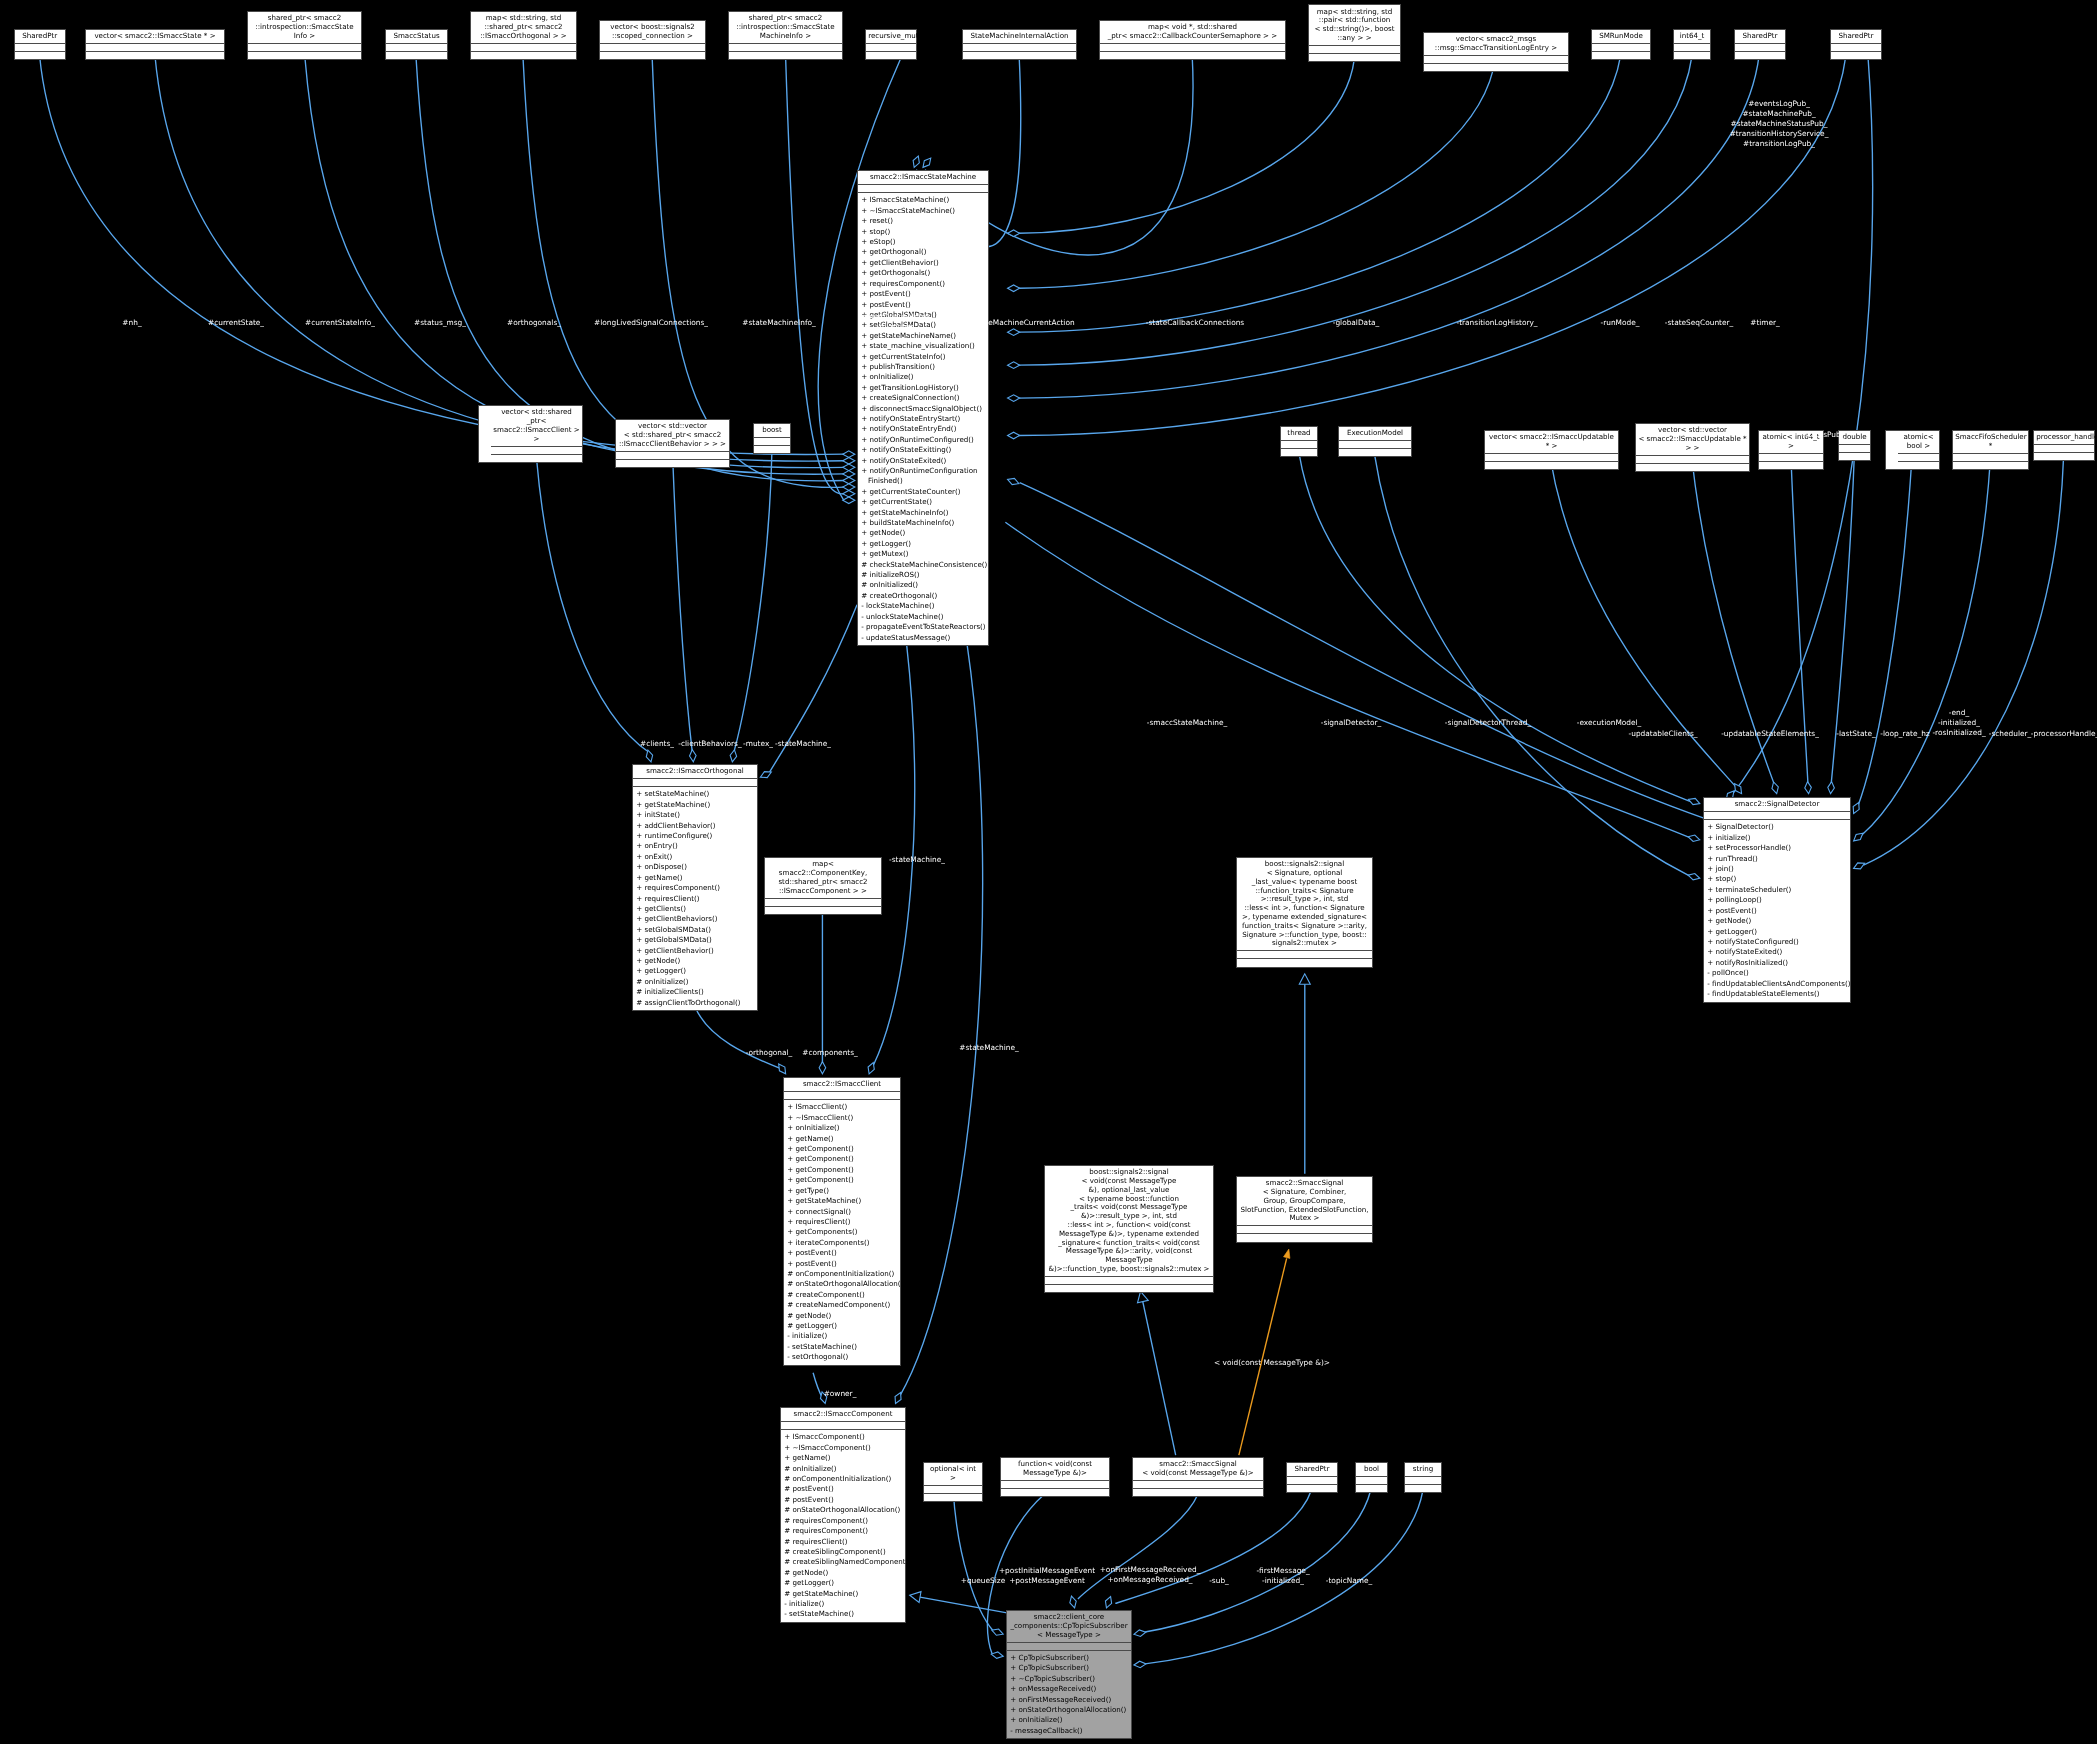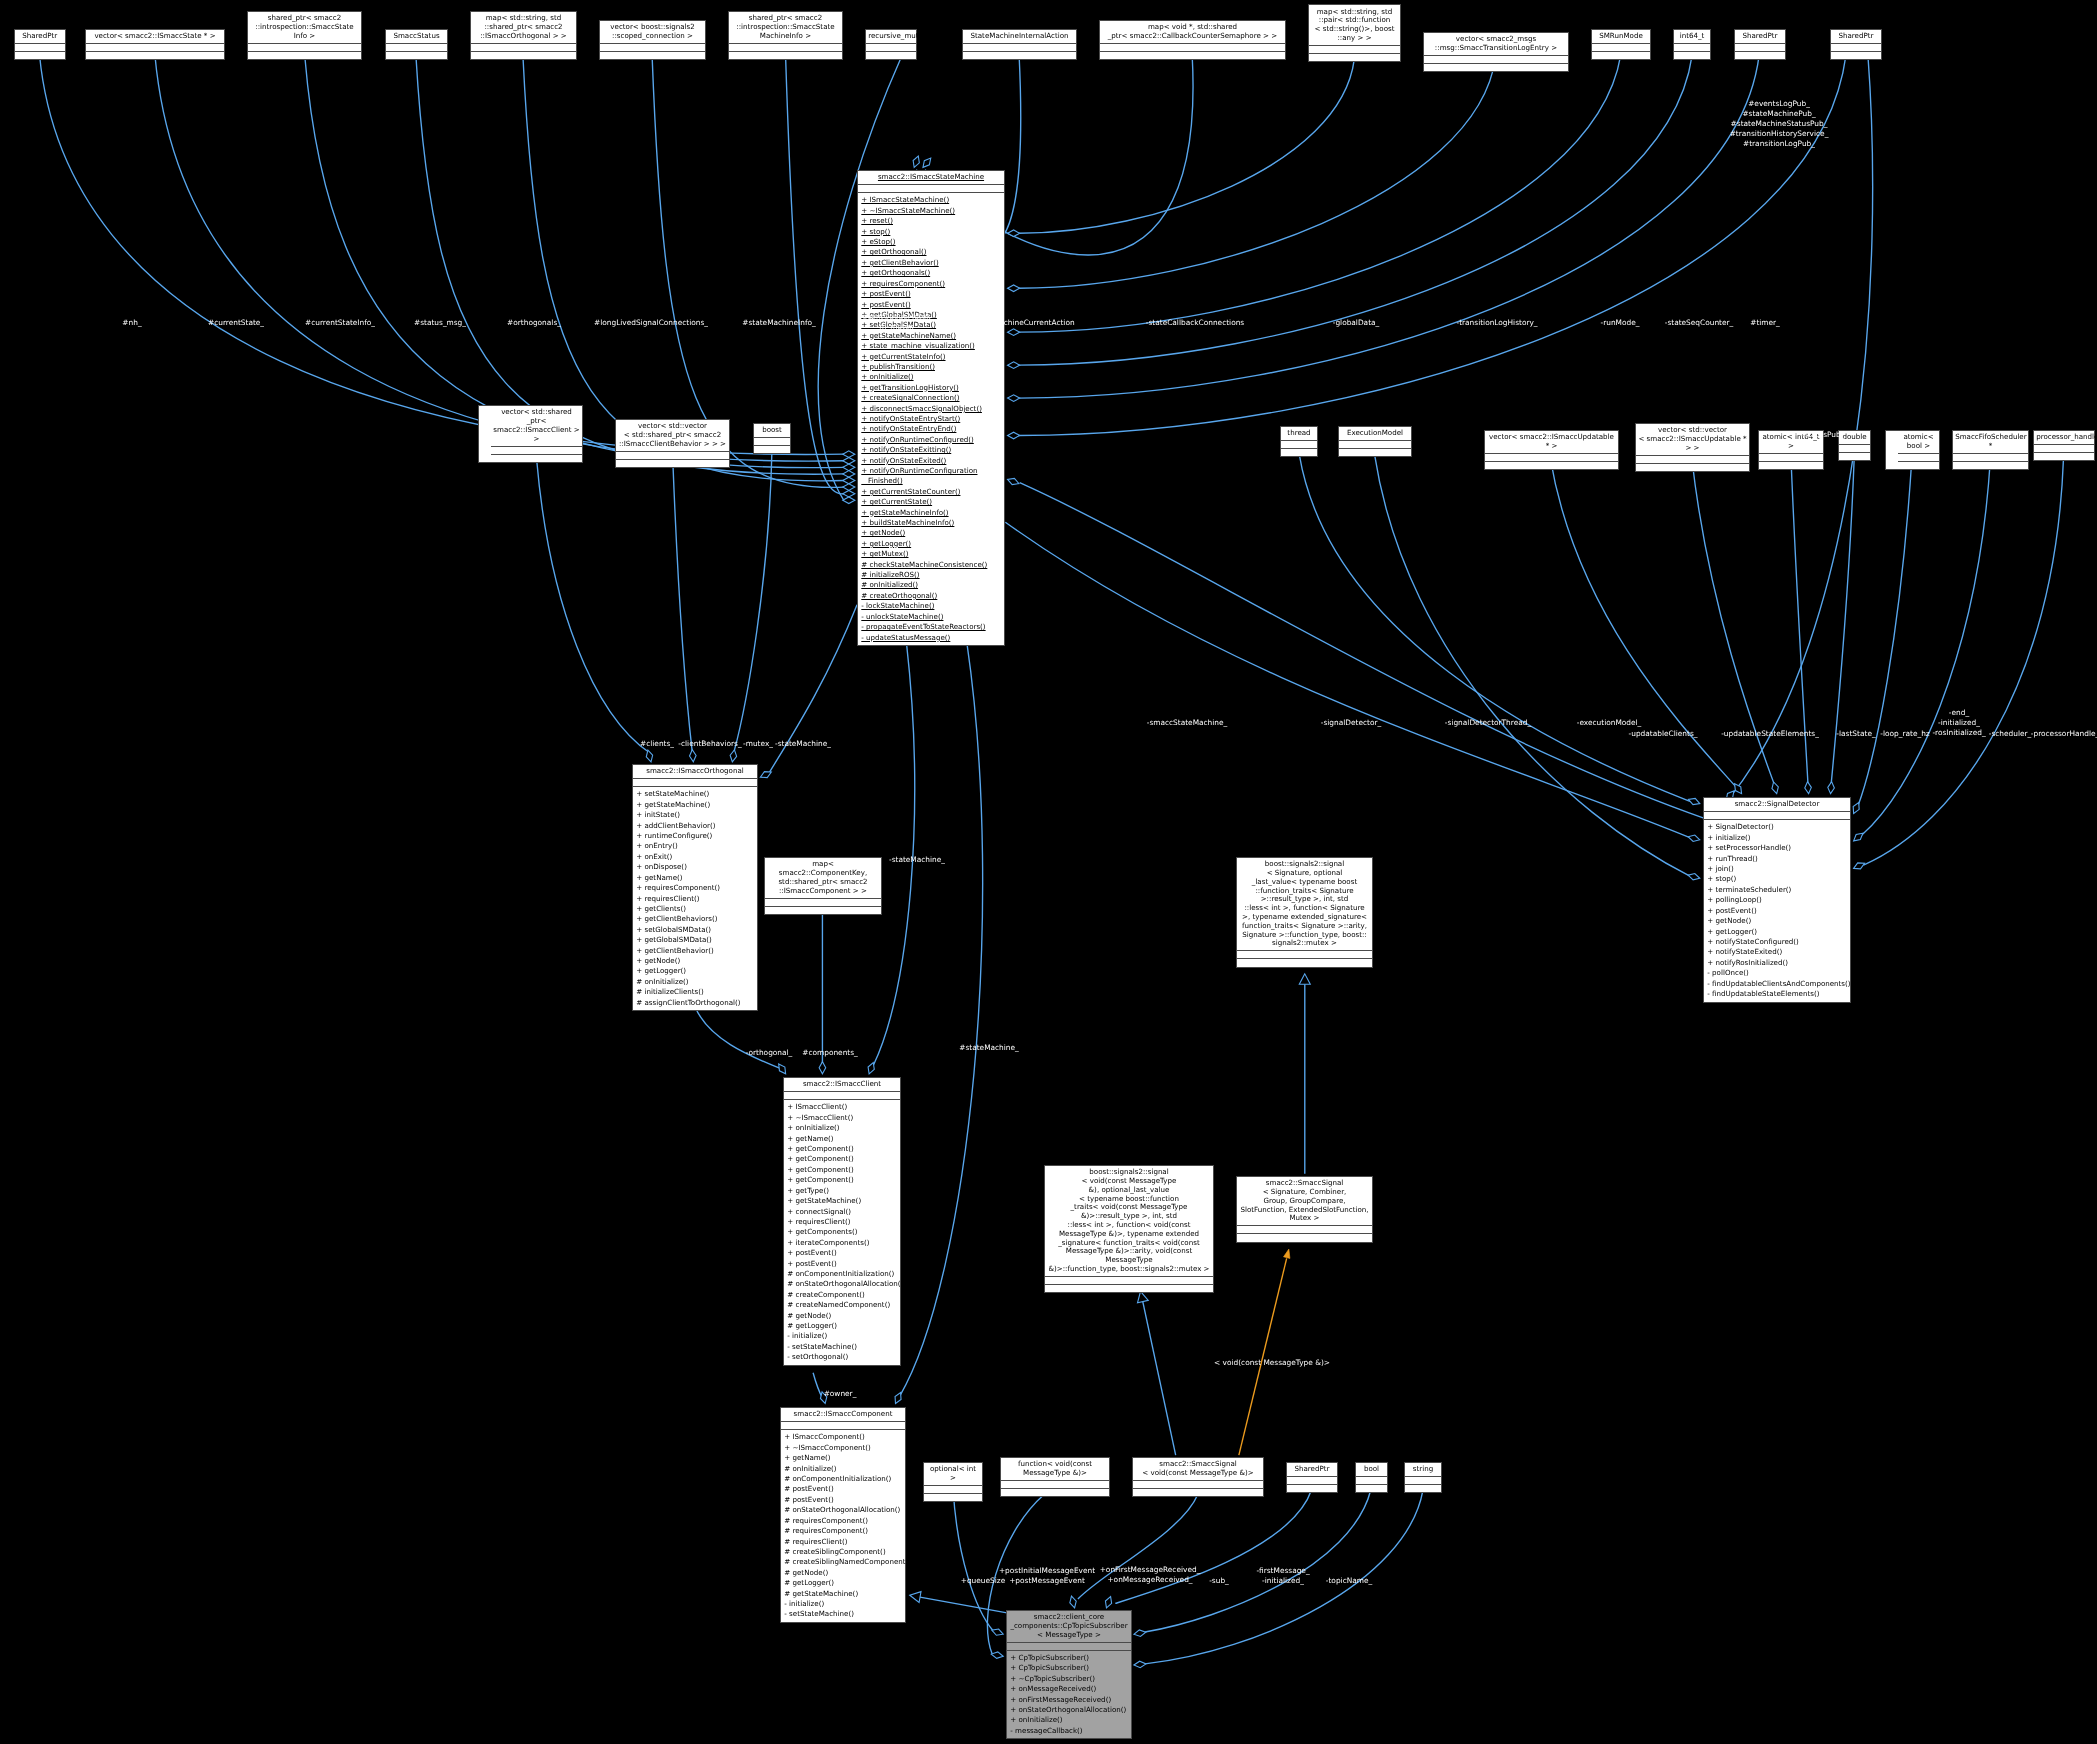--- a/index.html
+++ b/index.html
@@ -326,21 +326,21 @@
       <div class="emptyc"></div>
       <div class="emptyc2"></div>
     </div>
     <div class="cls" style="left: 2033px; top: 430px; width: 62px;">
       <div class="tt">
         <div>processor_handle</div>
       </div>
       <div class="emptyc"></div>
       <div class="emptyc2"></div>
     </div>
-    <div class="cls" style="left: 857px; top: 170px; width: 148px; text-decoration: underline;">
+    <div class="cls" style="left: 857px; top: 170px; width: 132px;">
       <div class="tt">
         <div>smacc2::ISmaccStateMachine</div>
       </div>
       <div class="emptyc"></div>
       <div class="mm"><div>+ ISmaccStateMachine()</div><div>+ ~ISmaccStateMachine()</div><div>+ reset()</div><div>+ stop()</div><div>+ eStop()</div><div>+ getOrthogonal()</div><div>+ getClientBehavior()</div><div>+ getOrthogonals()</div><div>+ requiresComponent()</div><div>+ postEvent()</div><div>+ postEvent()</div><div>+ getGlobalSMData()</div><div>+ setGlobalSMData()</div><div>+ getStateMachineName()</div><div>+ state_machine_visualization()</div><div>+ getCurrentStateInfo()</div><div>+ publishTransition()</div><div>+ onInitialize()</div><div>+ getTransitionLogHistory()</div><div>+ createSignalConnection()</div><div>+ disconnectSmaccSignalObject()</div><div>+ notifyOnStateEntryStart()</div><div>+ notifyOnStateEntryEnd()</div><div>+ notifyOnRuntimeConfigured()</div><div>+ notifyOnStateExitting()</div><div>+ notifyOnStateExited()</div><div>+ notifyOnRuntimeConfiguration</div><div>   Finished()</div><div>+ getCurrentStateCounter()</div><div>+ getCurrentState()</div><div>+ getStateMachineInfo()</div><div>+ buildStateMachineInfo()</div><div>+ getNode()</div><div>+ getLogger()</div><div>+ getMutex()</div><div># checkStateMachineConsistence()</div><div># initializeROS()</div><div># onInitialized()</div><div># createOrthogonal()</div><div>- lockStateMachine()</div><div>- unlockStateMachine()</div><div>- propagateEventToStateReactors()</div><div>- updateStatusMessage()</div></div>
     </div>
     <div class="cls" style="left: 632px; top: 764px; width: 126px;">
       <div class="tt">
         <div>smacc2::ISmaccOrthogonal</div>
       </div>

